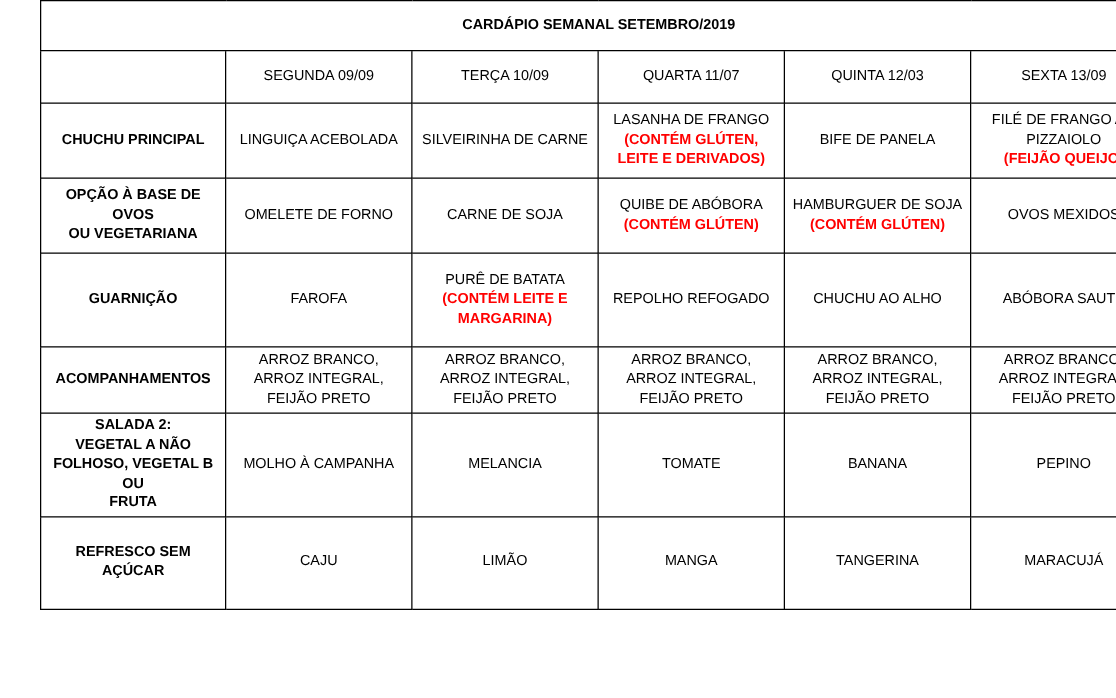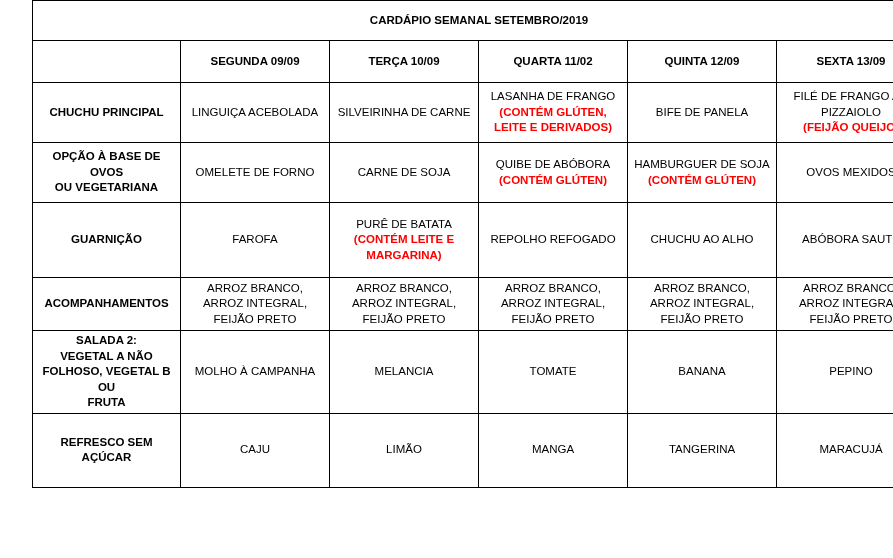--- a/index.html
+++ b/index.html
@@ -23,21 +23,21 @@
     padding: 2px 5px;
     font-size: 11.5px;
     line-height: 1.35;
     overflow: hidden;
   }
   .title-cell {
     font-weight: bold;
     font-size: 12.5px;
     height: 40px;
   }
-  thead tr.day-row th { height: 42px; font-weight: bold; }
+  thead tr.day-row th { height: 42px; font-weight: normal; }
   tbody th.row-label {
     font-weight: bold;
     white-space: pre-line;
   }
   tbody td .cell-text { display: block; }
   tbody td .cell-alert {
     display: block;
     color: #FF0000;
     font-weight: bold;
   }
@@ -64,22 +64,22 @@
       <col style="width:149px">
     </colgroup>
     <thead>
       <tr>
         <th class="title-cell" colspan="6">CARDÁPIO SEMANAL SETEMBRO/2019</th>
       </tr>
       <tr class="day-row">
         <th></th>
         <th>SEGUNDA  09/09</th>
         <th>TERÇA 10/09</th>
-        <th>QUARTA 11/02</th>
-        <th>QUINTA 12/09</th>
+        <th>QUARTA 11/07</th>
+        <th>QUINTA 12/03</th>
         <th>SEXTA 13/09</th>
       </tr>
     </thead>
     <tbody>
       <tr>
         <th class="row-label">CHUCHU PRINCIPAL</th>
         <td>
             <span class="cell-text">LINGUIÇA ACEBOLADA</span>
             <span class="cell-alert"></span>
           </td>

